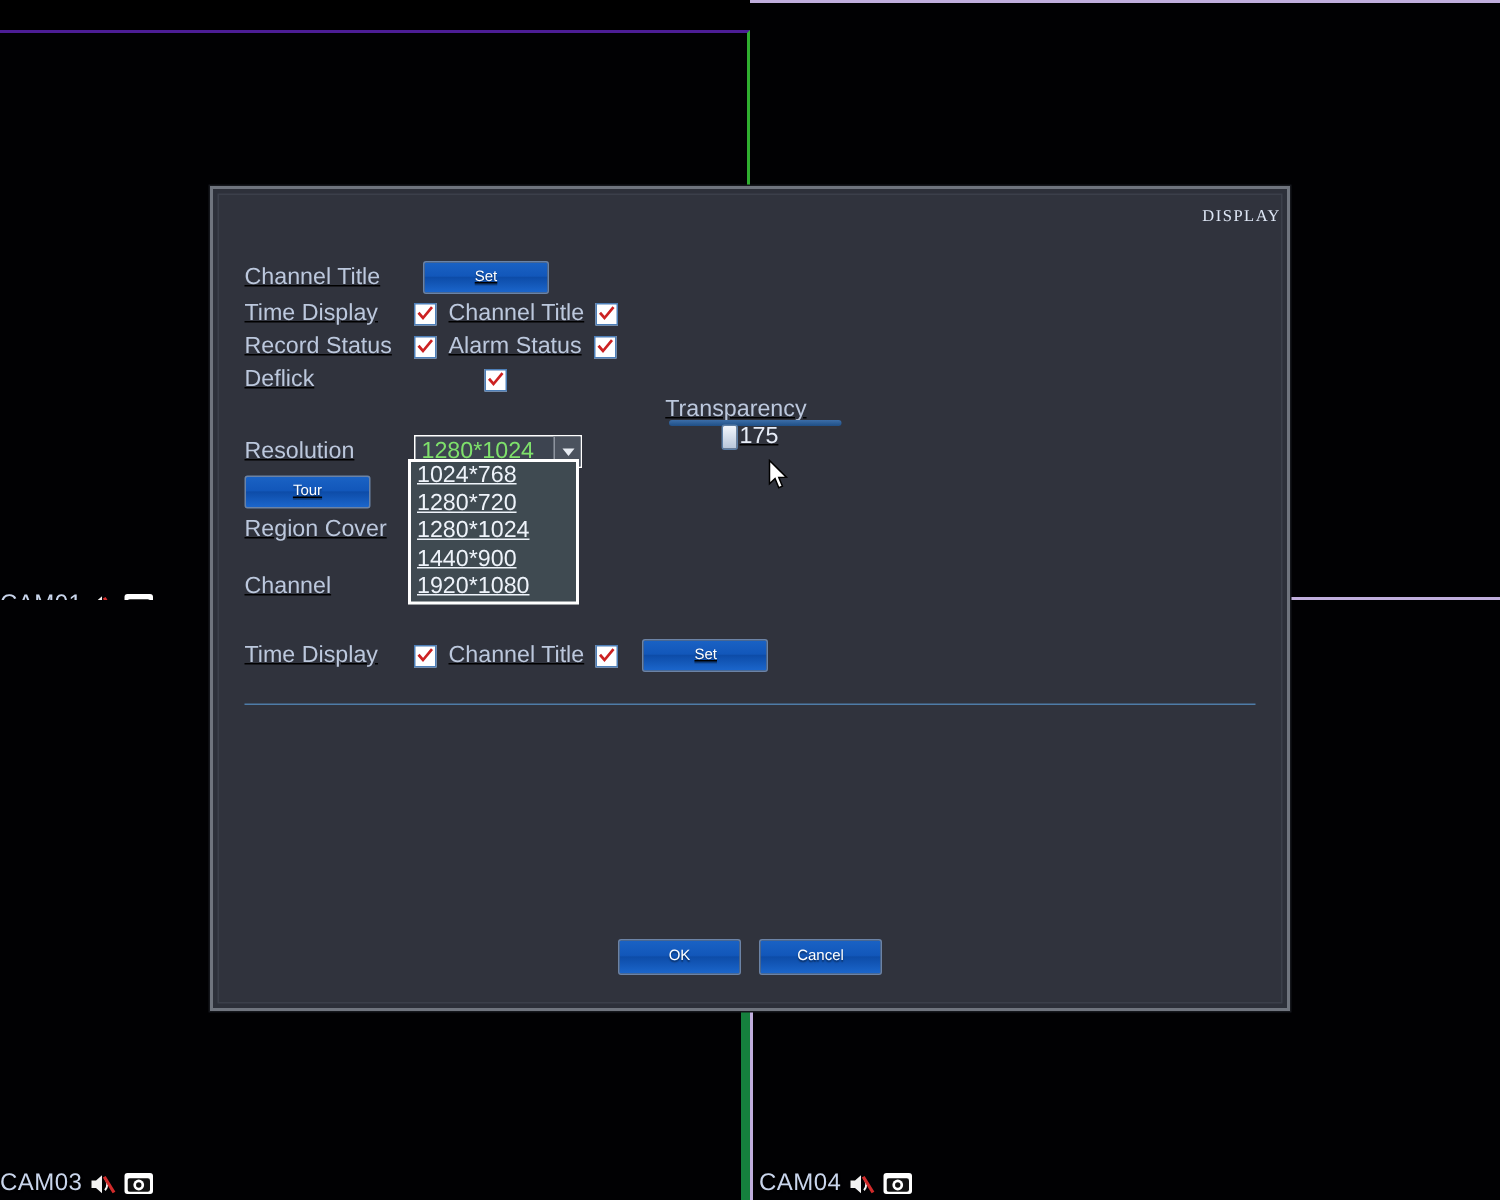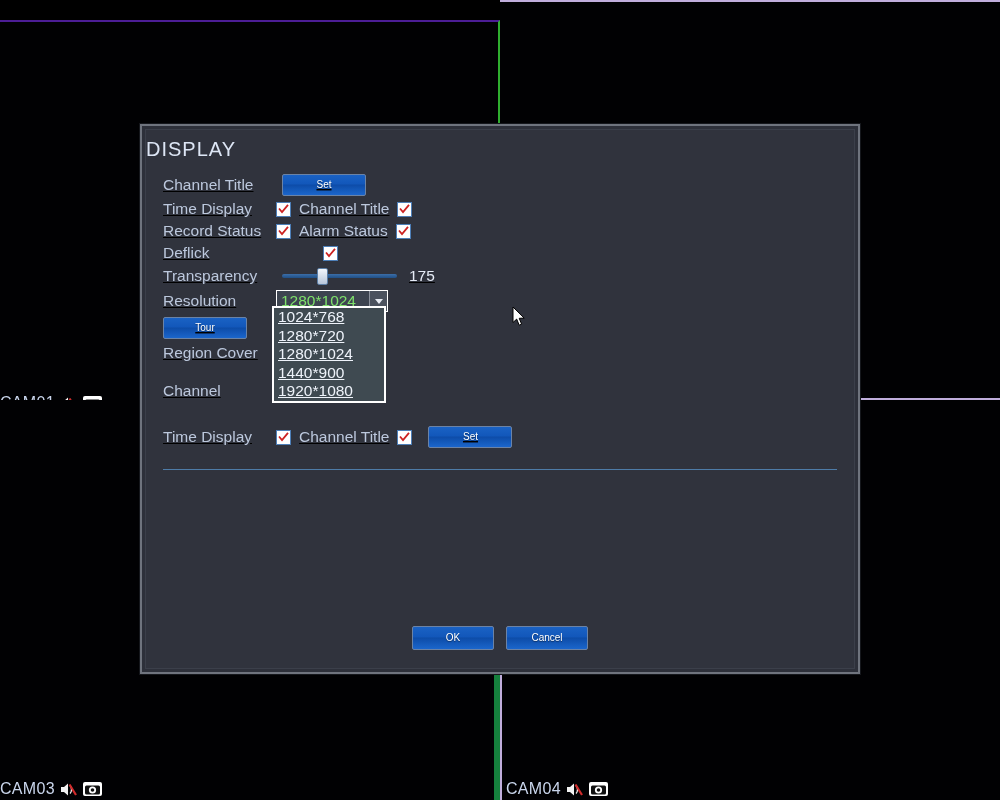--- a/index.html
+++ b/index.html
@@ -92,24 +92,25 @@
     position: absolute;
     left: 3px; top: 3px; right: 3px; bottom: 3px;
     background: #30333d;
     border: 1px solid #3b3f4a;
     box-sizing: border-box;
   }
   #dialog-title {
     position: absolute;
     top: 8px;
     left: 0; right: 0;
-    text-align: left;
+    text-align: right;
     color: #dde6f5;
-    font-size: 20px;
+    font-size: 11px;
     letter-spacing: 1px;
+    font-family: Liberation Serif, serif;
   }
 
   .form-area {
     position: absolute;
     left: 17px;
     top: 42px;
     right: 17px;
     text-decoration: underline;
   }
 
@@ -398,21 +399,21 @@
 
       <div class="row" style="height:22px;gap:47px;">
         <span class="lbl">Deflick</span>
         <span class="cbx">
           <svg width="11" height="10" viewBox="0 0 11 10">
               <path d="M1 4.5 L4 8 L10 0.8" stroke="#cc2222" stroke-width="1.8" fill="none"></path>
             </svg>
         </span>
       </div>
 
-      <div class="row" style="height:24px;">
+      <div class="row" style="height:24px;flex-direction:column;">
         <span class="lbl">Transparency</span>
         <span class="slider-wrap">
           <span class="slider-track"></span>
           <span class="slider-thumb" id="transparency-thumb" style="left: calc(34% - 4px);"></span>
         </span>
         <span class="slider-value">175</span>
       </div>
 
       <div class="row" style="height:26px;">
         <span class="lbl">Resolution</span>

